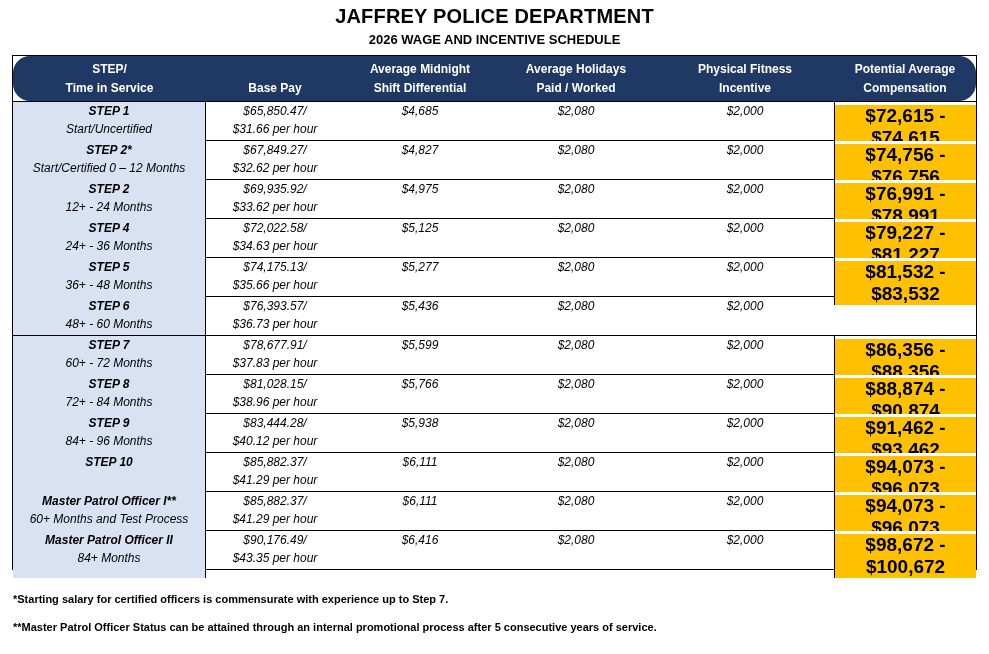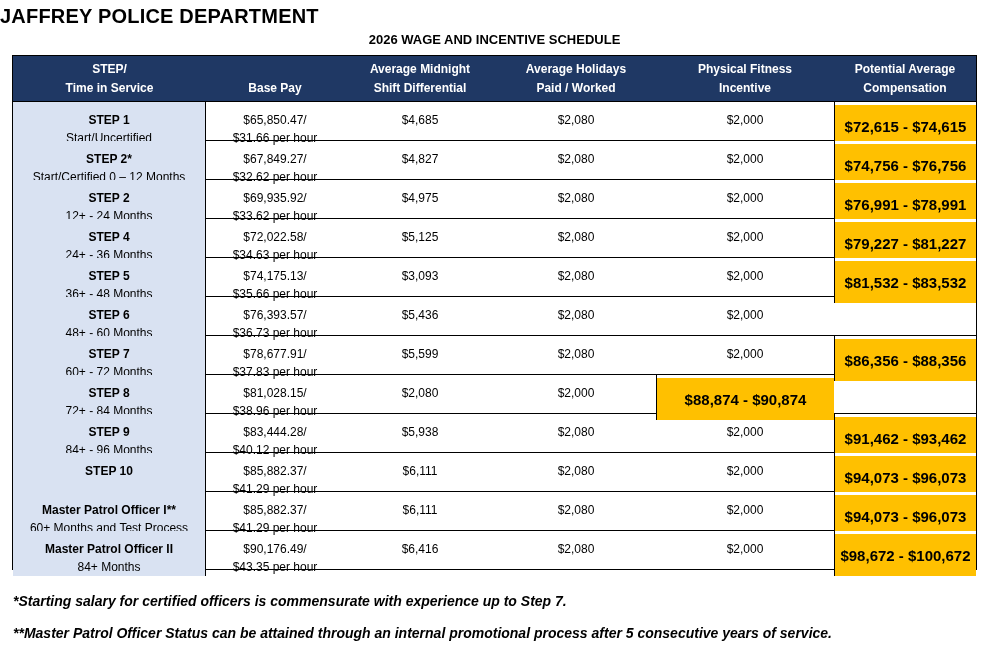--- a/index.html
+++ b/index.html
@@ -5,68 +5,68 @@
   * { box-sizing: border-box; }
   html, body { margin: 0; padding: 0; }
   body {
     width: 989px; height: 654px;
     background: #ffffff;
     color: #000000;
     font-family: "Liberation Sans", "DejaVu Sans", sans-serif;
     overflow: hidden;
   }
   .title {
-    text-align: left; font-weight: bold; font-size: 20px;
+    text-align: center; font-weight: bold; font-size: 20px;
     margin-top: 5px; line-height: 22px; letter-spacing: 0.2px;
   }
   .subtitle {
     text-align: center; font-weight: bold; font-size: 13px;
     margin-top: 5px; line-height: 15px;
   }
   .wage-table {
     margin: 8px 0 0 12px; width: 965px;
     border: 1px solid var(--border, #000);
   }
   .thead {
     display: grid;
     grid-template-columns: 193px 138px 152px 160px 178px 1fr;
     background: var(--navy, #1F3864);
     color: var(--header-text, #fff);
     height: 45px; text-align: center;
-    font-weight: bold; font-size: 12px;
+    font-weight: bold; font-size: 12px; border-radius: 17px;
   }
   .th { display: flex; flex-direction: column; justify-content: center; }
   .th span { display: block; line-height: 19px; min-height: 19px; }
   .row {
     display: grid;
     grid-template-columns: 193px 138px 152px 160px 178px 1fr;
     height: 39px;
     border-top: 1px solid var(--border, #000);
     text-align: center; font-size: 12px;
   }
-  .cell { padding-top: 9px; line-height: 18px; }
+  .cell { padding-top: 0; line-height: 18px; font-style: italic; }
   .c-step {
     background: var(--stepbg, #D9E2F2);
     border-right: 1px solid var(--border, #000);
   }
   .step-name { font-weight: bold; }
   .c-comp {
     border-left: 1px solid var(--border, #000);
     background: #fff;
     padding: 3px 0 0 0;
     display: flex;
   }
   .comp-box {
     flex: 1;
     background: var(--gold, #FFC000);
-    font-weight: bold; font-size: 15px;
+    font-weight: bold; font-size: 19px;
     display: flex; align-items: center; justify-content: center;
   }
   .footnotes { margin: 23px 0 0 13px; }
-  .footnotes p { margin: 0 0 16px 0; font-weight: bold; font-size: 14px; font-style: italic; }
+  .footnotes p { margin: 0 0 16px 0; font-weight: bold; font-size: 11px; }
 </style>
 </head>
 <body>
 
 <div class="page">
   <div class="title">JAFFREY POLICE DEPARTMENT</div>
   <div class="subtitle">2026 WAGE AND INCENTIVE SCHEDULE</div>
 
   <div class="wage-table">
     <div class="thead">
@@ -162,21 +162,21 @@
         </div>
         <div class="row">
           <div class="cell c-step">
             <div class="step-name">STEP 5</div>
             <div class="step-service">36+ - 48 Months</div>
           </div>
           <div class="cell c-base">
             <div>$74,175.13/</div>
             <div>$35.66 per hour</div>
           </div>
-          <div class="cell c-val">$3,093</div>
+          <div class="cell c-val">$5,277</div>
           <div class="cell c-val">$2,080</div>
           <div class="cell c-val">$2,000</div>
           <div class="c-comp">
             <div class="comp-box">$81,532 - $83,532</div>
           </div>
         </div>
         <div class="row">
           <div class="cell c-step">
             <div class="step-name">STEP 6</div>
             <div class="step-service">48+ - 60 Months</div>
@@ -207,20 +207,21 @@
         </div>
         <div class="row">
           <div class="cell c-step">
             <div class="step-name">STEP 8</div>
             <div class="step-service">72+ - 84 Months</div>
           </div>
           <div class="cell c-base">
             <div>$81,028.15/</div>
             <div>$38.96 per hour</div>
           </div>
+          <div class="cell c-val">$5,766</div>
           <div class="cell c-val">$2,080</div>
           <div class="cell c-val">$2,000</div>
           <div class="c-comp">
             <div class="comp-box">$88,874 - $90,874</div>
           </div>
         </div>
         <div class="row">
           <div class="cell c-step">
             <div class="step-name">STEP 9</div>
             <div class="step-service">84+ - 96 Months</div>

